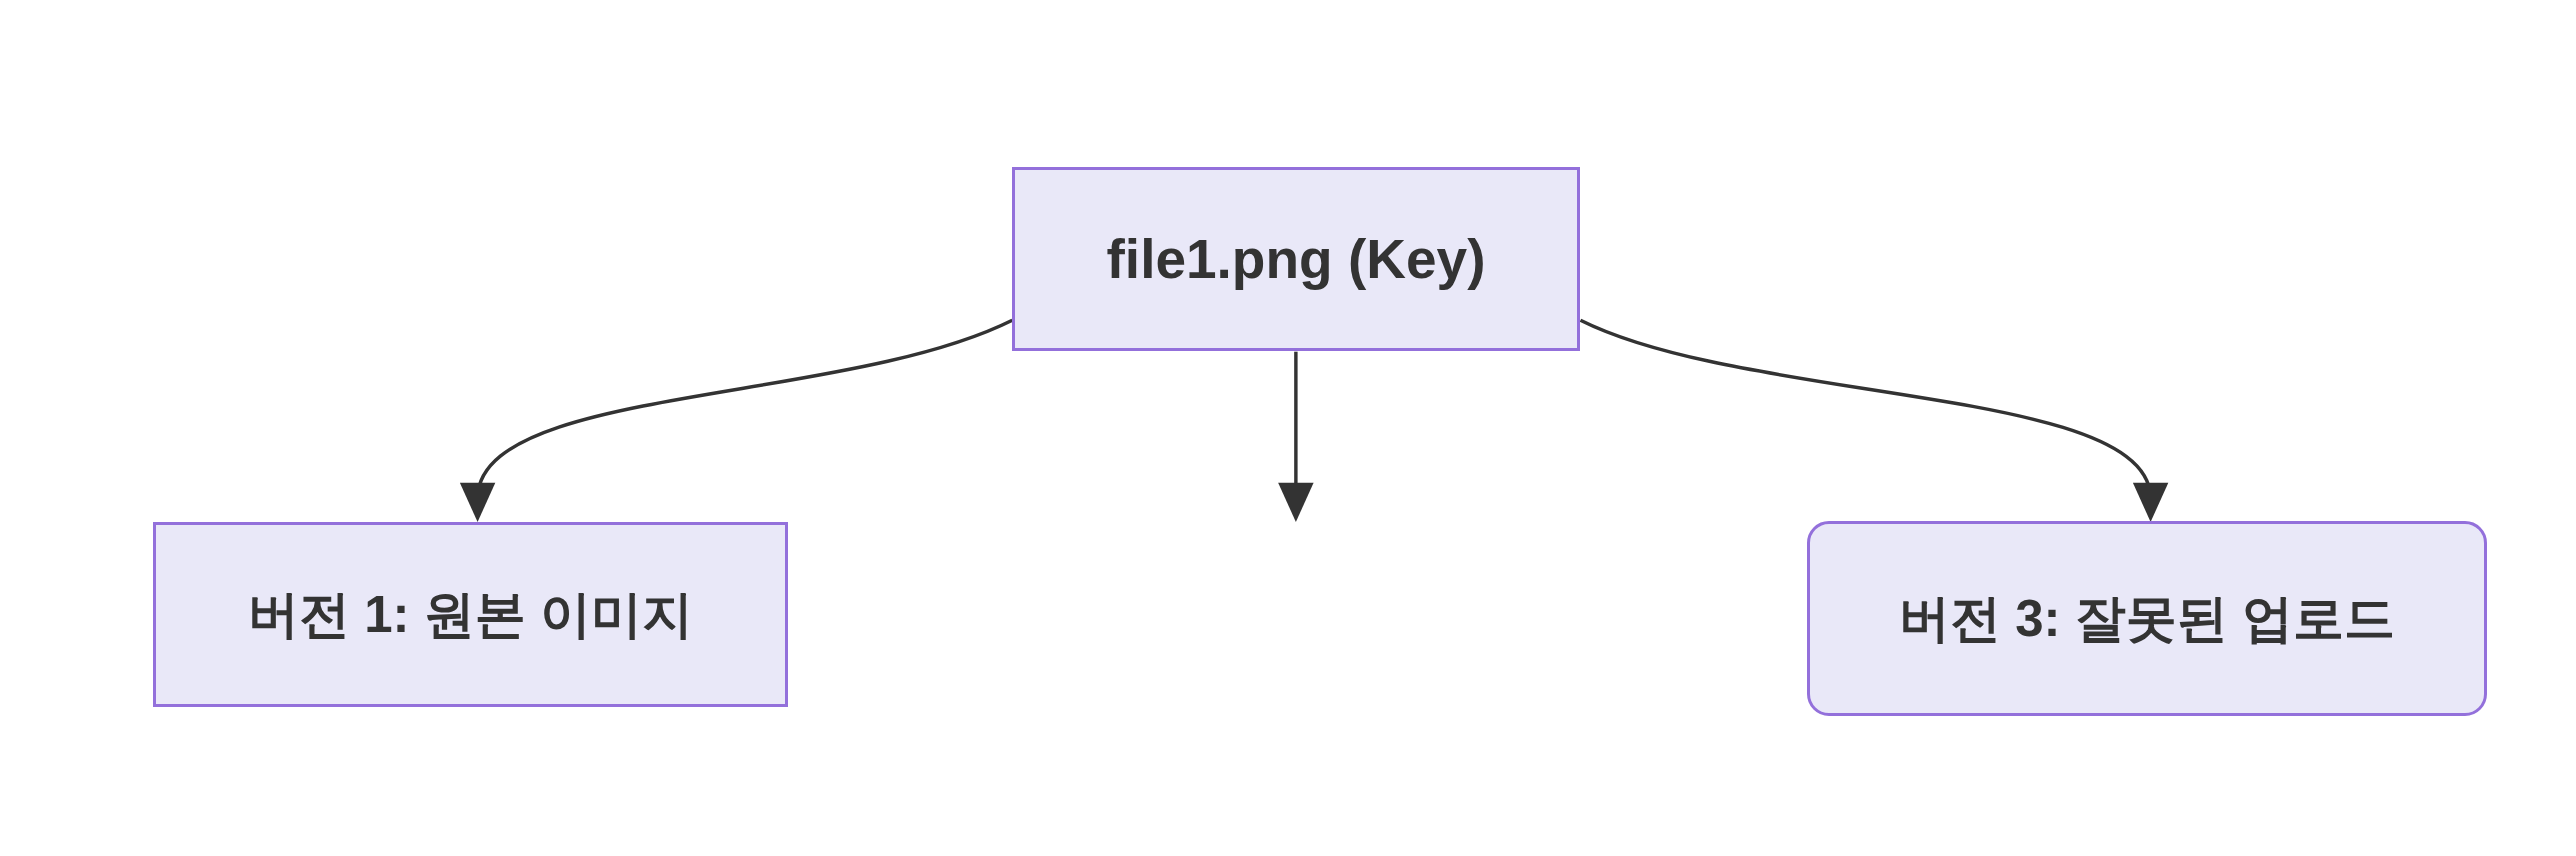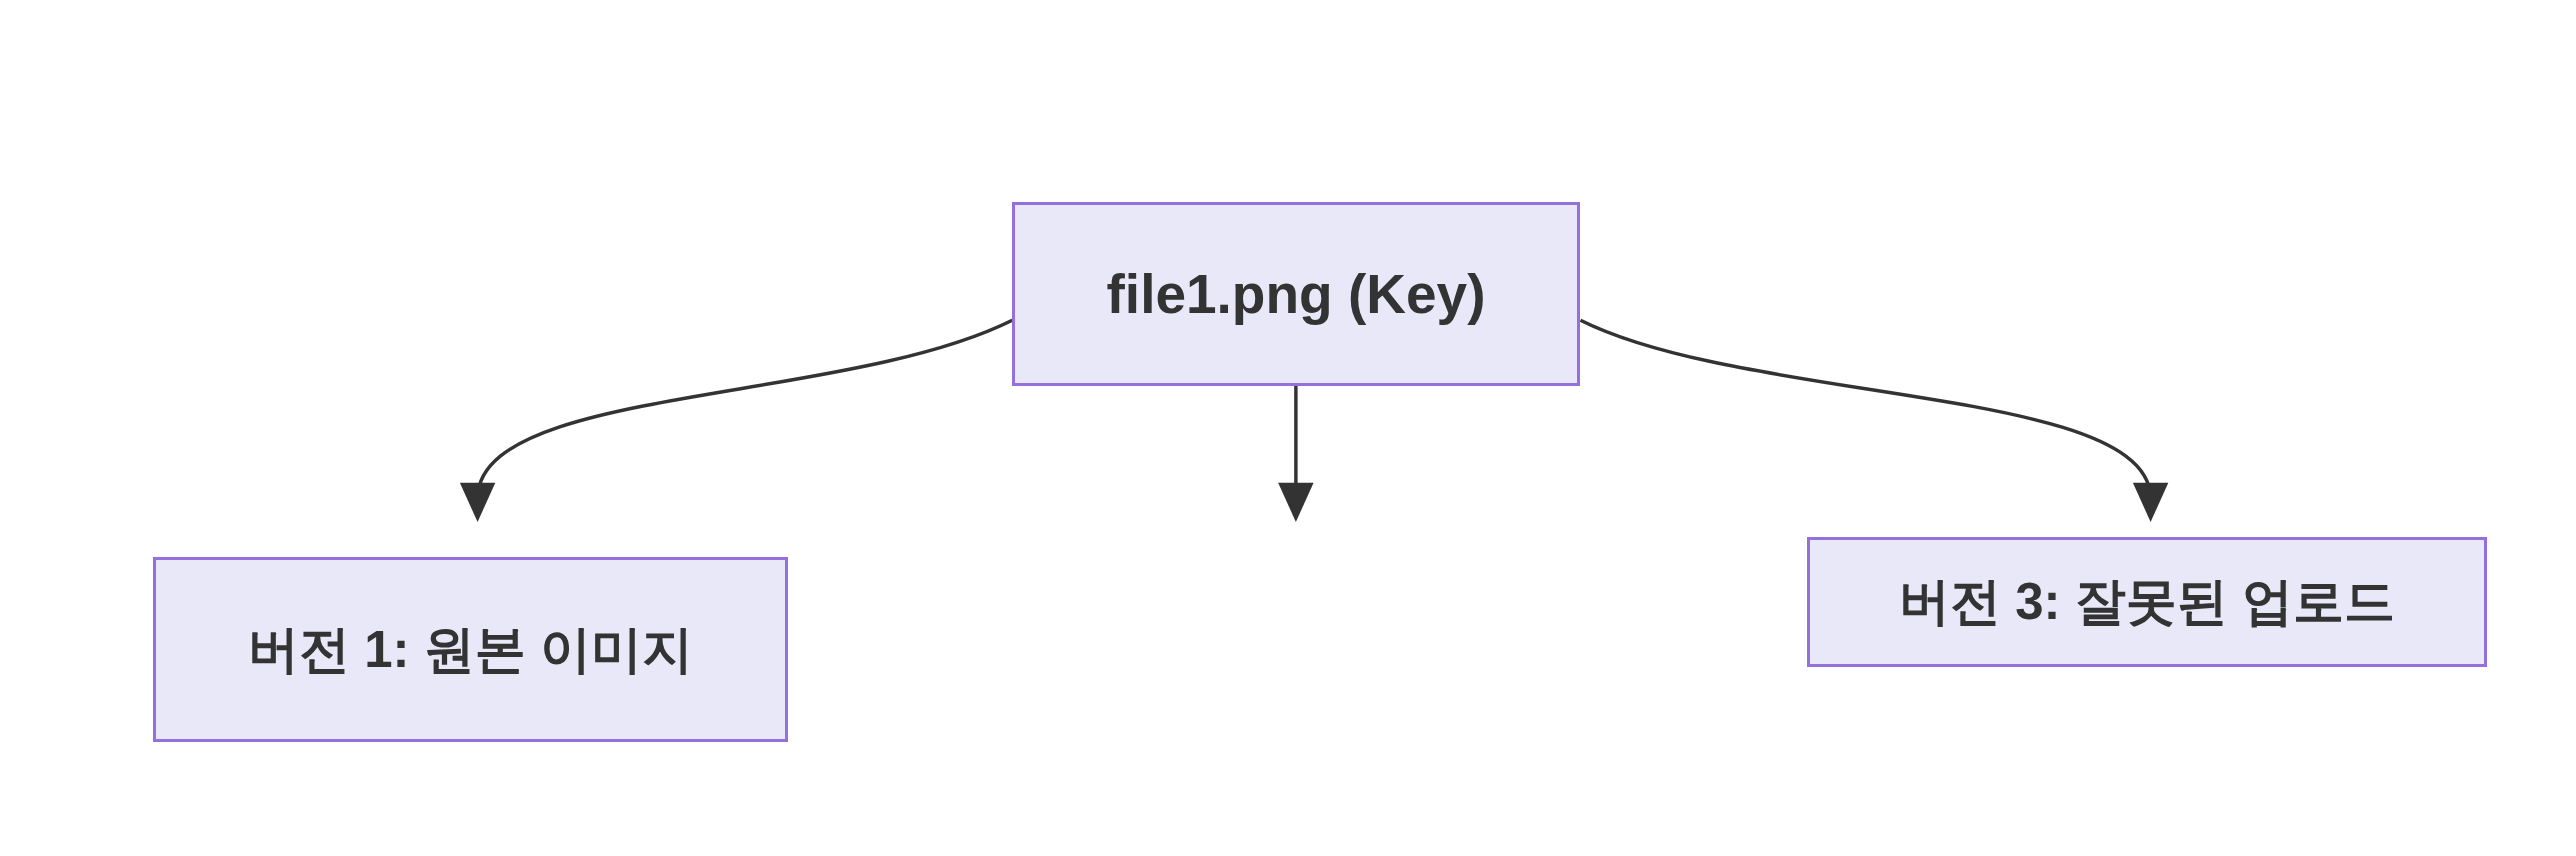--- a/index.html
+++ b/index.html
@@ -39,26 +39,25 @@
     background: var(--node-fill);
     border: 3px solid var(--node-border);
     color: var(--text-color);
     display: flex;
     align-items: center;
     justify-content: center;
     text-align: right;
     font-weight: 700;
     font-size: 51px;
     line-height: 1.2;
-    margin-top: 35px;
   }
   .node-root { left: 1012px; top: 167px; width: 568px; height: 184px; font-size: 55px; }
   .node-v1   { left: 153px;  top: 522px; width: 635px; height: 185px; }
   .node-v2   { left: 955px;  top: 522px; width: 682px; height: 185px; }
-  .node-v3   { left: 1807px; top: 502px; width: 680px; height: 130px; }
+  .node-v3   { left: 1807px; top: 521px; width: 680px; height: 195px; border-radius: 22px; }
 </style>
 </head>
 <body>
 
 <div class="canvas">
 
   <svg class="edges" viewBox="0 0 2616 870" xmlns="http://www.w3.org/2000/svg">
 
     <path d="M 1028,325 C 858,410 488,392 485,505"></path>
     <polygon points="467,490 503,490 485,530"></polygon>

